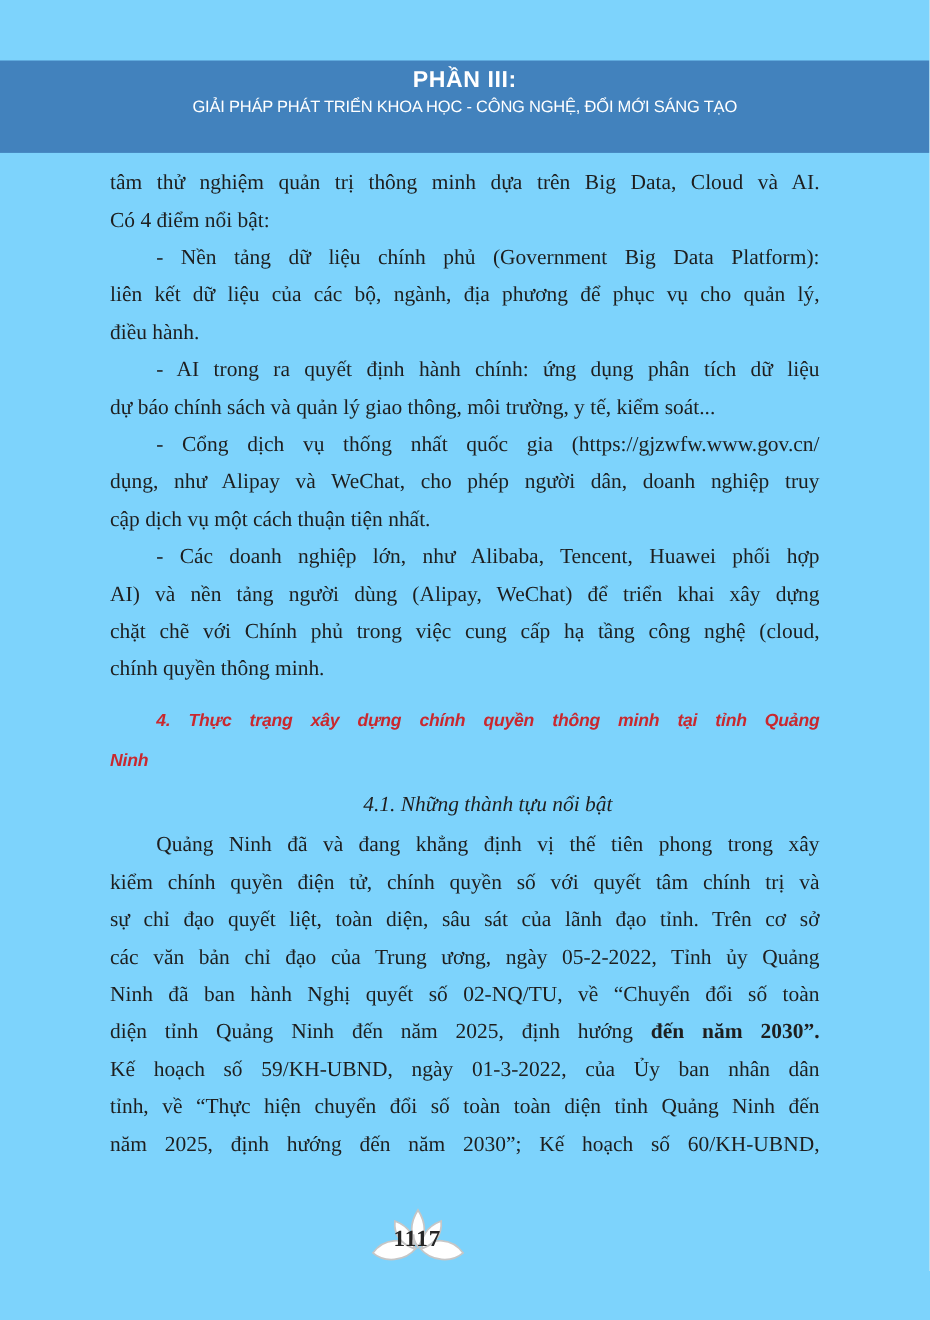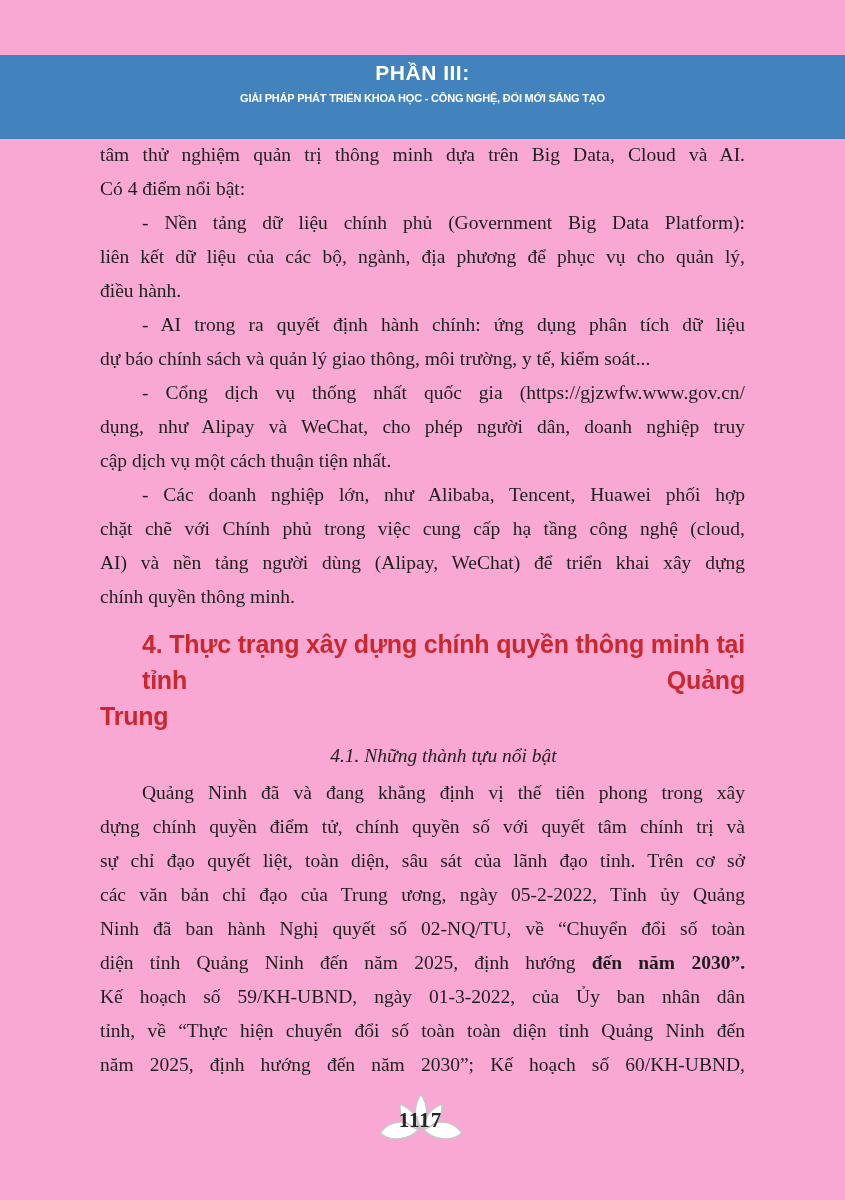--- a/index.html
+++ b/index.html
@@ -1,74 +1,75 @@
 <!DOCTYPE html>
 <html lang="vi"><head>
 <meta charset="utf-8">
 <style>
   html,body { margin:0; padding:0; background:#e8e8e8; }
   .page {
     position:relative;
     width:845px; height:1200px;
     margin:0 auto;
-    background:#f9a8d4;
+    background:#7dd3fc;
     overflow:hidden;
     font-family:"Liberation Serif", serif;
   }
 
   
   .band {
     position:absolute; top:55px; left:0; width:845px; height:84px;
     background:#4282bd;
     color:#ffffff;
     text-align:center;
     font-family:"Liberation Sans", sans-serif;
     box-sizing:border-box;
     padding-top:4px;
   }
   .part-label {
     font-size:21px; font-weight:bold; letter-spacing:0.5px; line-height:27px;
   }
   .band-title {
-    font-size:11px; font-weight:bold; letter-spacing:-0.2px; line-height:24px;
+    font-size:15px; font-weight:normal; letter-spacing:-0.2px; line-height:24px;
   }
 
   
   .page-body {
-    position:absolute; top:138px; left:100px; width:645px;
+    position:absolute; top:150px; left:100px; width:645px;
     color:#1e1e1e;
   }
   .line {
     font-size:19.5px;
     line-height:34px;
     text-align:left;
   }
   .line.justify { text-align:justify; text-align-last:justify; }
   .line.indent { padding-left:42px; }
   .line .b { font-weight:bold; }
 
   .line.heading {
     font-family:"Liberation Sans", sans-serif;
     font-weight:bold;
-    font-size:25px;
+    font-size:16px;
     line-height:36px;
     letter-spacing:-0.2px;
+    font-style:italic;
   }
   .line.heading.first { margin-top:12px; }
   .line.subheading {
     font-style:italic;
     margin-top:5px;
     margin-bottom:3px;
     text-align:center;
   }
 
   
   .footer {
     position:absolute; top:1092px; left:0; width:759px; height:64px;
-    display:flex; align-items:flex-start; justify-content:center;margin-left:41px;
+    display:flex; align-items:flex-end; justify-content:center;
   }
   .lotus-wrap { position:relative; width:90px; height:58px; }
   .lotus-wrap svg { position:absolute; top:0; left:0; }
   .page-number {
     position:absolute; top:16px; left:0; width:90px;
     text-align:center;
     font-family:"Liberation Serif", serif;
     font-weight:bold;
     font-size:21px;
     color:#262626;
@@ -90,28 +91,28 @@
       <div class="line body"><span>Có 4 điểm nổi bật:</span></div>
       <div class="line body justify indent"><span>- Nền tảng dữ liệu chính phủ (Government Big Data Platform):</span></div>
       <div class="line body justify"><span>liên kết dữ liệu của các bộ, ngành, địa phương để phục vụ cho quản lý,</span></div>
       <div class="line body"><span>điều hành.</span></div>
       <div class="line body justify indent"><span>- AI trong ra quyết định hành chính: ứng dụng phân tích dữ liệu</span></div>
       <div class="line body"><span>dự báo chính sách và quản lý giao thông, môi trường, y tế, kiểm soát...</span></div>
       <div class="line body justify indent"><span>- Cổng dịch vụ thống nhất quốc gia (https://gjzwfw.www.gov.cn/</span></div>
       <div class="line body justify"><span>dụng, như Alipay và WeChat, cho phép người dân, doanh nghiệp truy</span></div>
       <div class="line body"><span>cập dịch vụ một cách thuận tiện nhất.</span></div>
       <div class="line body justify indent"><span>- Các doanh nghiệp lớn, như Alibaba, Tencent, Huawei phối hợp</span></div>
+      <div class="line body justify"><span>AI) và nền tảng người dùng (Alipay, WeChat) để triển khai xây dựng</span></div>
       <div class="line body justify"><span>chặt chẽ với Chính phủ trong việc cung cấp hạ tầng công nghệ (cloud,</span></div>
-      <div class="line body justify"><span>AI) và nền tảng người dùng (Alipay, WeChat) để triển khai xây dựng</span></div>
       <div class="line body"><span>chính quyền thông minh.</span></div>
       <div class="line heading justify indent first" style="color: rgb(201, 40, 46);"><span class="b">4. Thực trạng xây dựng chính quyền thông minh tại tỉnh Quảng</span></div>
-      <div class="line heading" style="color: rgb(201, 40, 46);"><span class="b">Trung</span></div>
+      <div class="line heading" style="color: rgb(201, 40, 46);"><span class="b">Ninh</span></div>
       <div class="line subheading indent"><span>4.1. Những thành tựu nổi bật</span></div>
       <div class="line body justify indent"><span>Quảng Ninh đã và đang khẳng định vị thế tiên phong trong xây</span></div>
-      <div class="line body justify"><span>dựng chính quyền điểm tử, chính quyền số với quyết tâm chính trị và</span></div>
+      <div class="line body justify"><span>kiểm chính quyền điện tử, chính quyền số với quyết tâm chính trị và</span></div>
       <div class="line body justify"><span>sự chỉ đạo quyết liệt, toàn diện, sâu sát của lãnh đạo tỉnh. Trên cơ sở</span></div>
       <div class="line body justify"><span>các văn bản chỉ đạo của Trung ương, ngày 05-2-2022, Tỉnh ủy Quảng</span></div>
       <div class="line body justify"><span>Ninh đã ban hành Nghị quyết số 02-NQ/TU, về “Chuyển đổi số toàn</span></div>
       <div class="line body justify"><span>diện tỉnh Quảng Ninh đến năm 2025, định hướng </span><span class="b">đến năm 2030”.</span></div>
       <div class="line body justify"><span>Kế hoạch số 59/KH-UBND, ngày 01-3-2022, của Ủy ban nhân dân</span></div>
       <div class="line body justify"><span>tỉnh, về “Thực hiện chuyển đổi số toàn toàn diện tỉnh Quảng Ninh đến</span></div>
       <div class="line body justify"><span>năm 2025, định hướng đến năm 2030”; Kế hoạch số 60/KH-UBND,</span></div>
     </div>
 
   <div class="footer">

